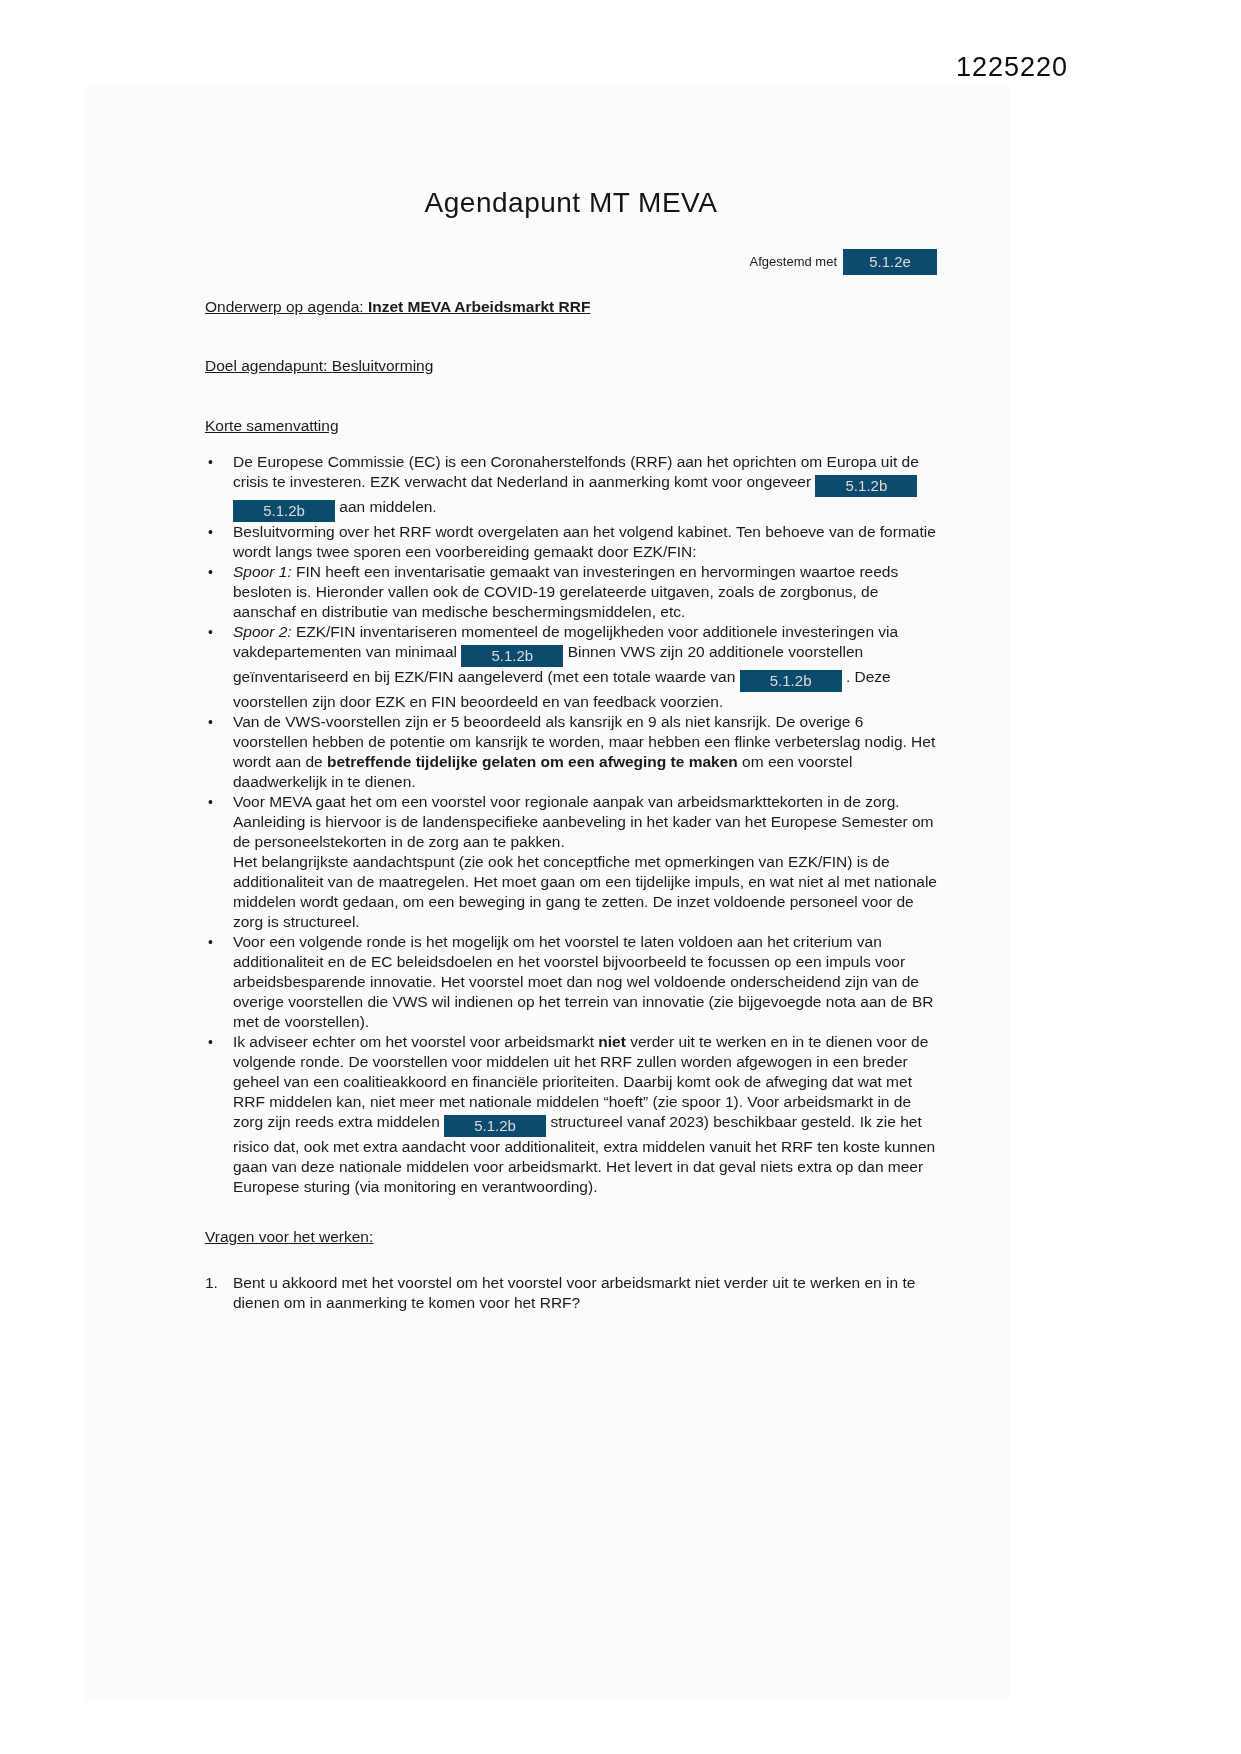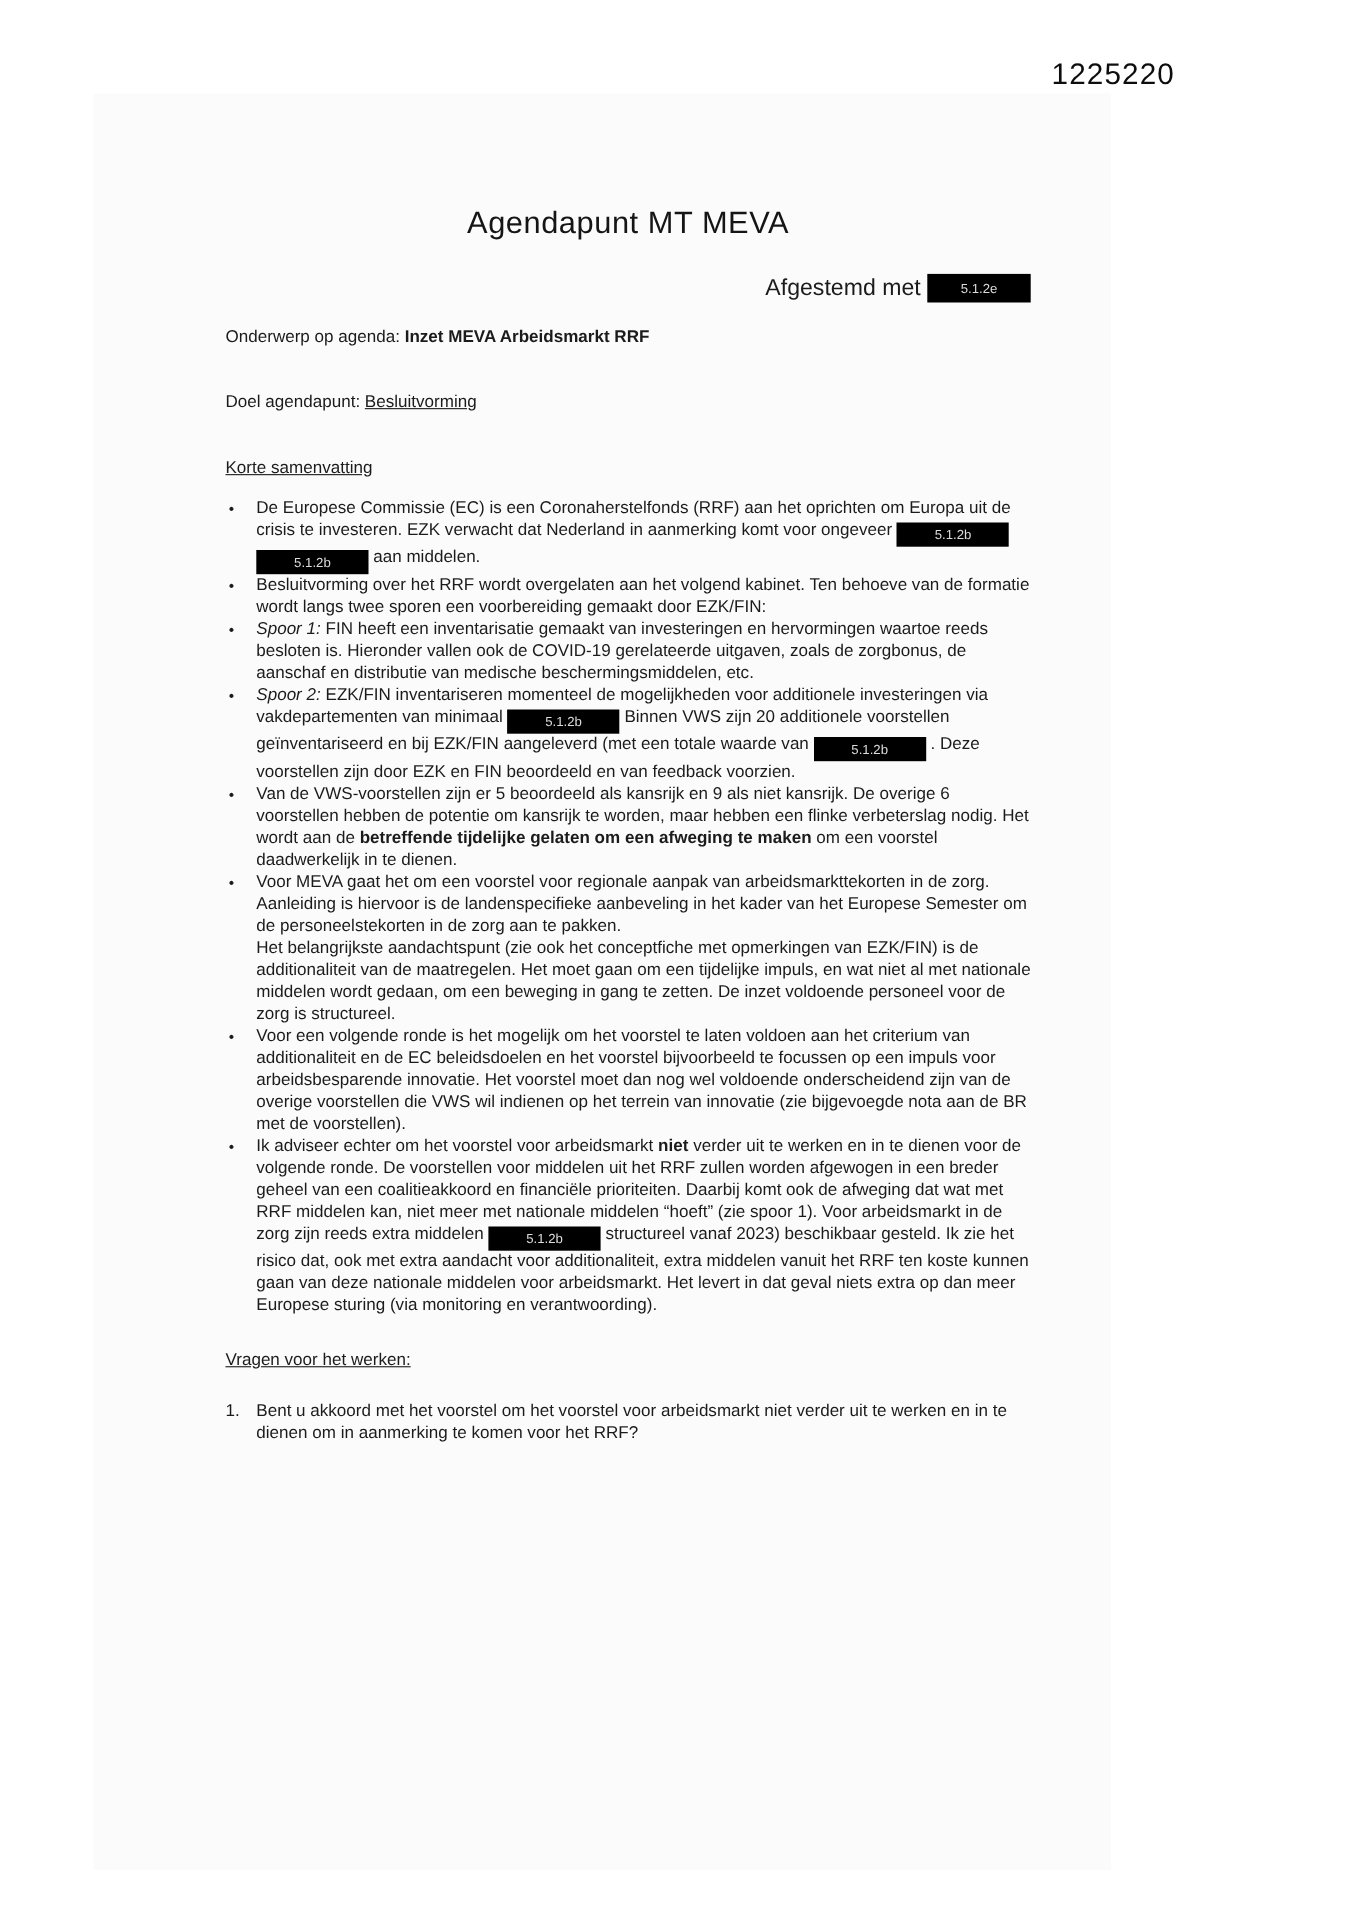--- a/index.html
+++ b/index.html
@@ -5,27 +5,27 @@
   html,body{margin:0;padding:0;}
   body{
     width:1241px;height:1754px;position:relative;background:#ffffff;
     font-family:"Liberation Sans","DejaVu Sans",sans-serif;color:#1b1b1b;
   }
   .scan-tint{position:absolute;left:85px;top:85px;width:925px;height:1615px;background:#fbfbfb;}
   .doc-number{position:absolute;top:52px;left:956px;font-size:27px;letter-spacing:1px;color:#0d0d0d;}
   .content{position:absolute;left:205px;top:0;width:732px;font-size:15.5px;line-height:20px;}
   .title{margin:193px 0 0 0;text-align:center;font-size:28px;font-weight:400;color:#151515;letter-spacing:0.5px;}
   .afgestemd-row{margin-top:36px;display:flex;justify-content:flex-end;align-items:center;gap:6px;}
-  .afgestemd-label{font-size:21px;}
+  .afgestemd-label{font-size:13px;}
   .redaction{
-    display:inline-block;background:#000000;color:#dcdcdc;font-size:12px;
+    display:inline-block;background:#0c4a6e;color:#dcdcdc;font-size:15px;
     line-height:16px;padding:5px 0;min-width:94px;text-align:center;vertical-align:-6px;
   }
   .redaction.inline{min-width:70px;padding:3px 16px;vertical-align:-4px;}
-  .meta-line{margin-top:22px;}
+  .meta-line{margin-top:22px;text-decoration:underline;}
   .meta-line.doel{margin-top:39px;}
   .bold{font-weight:bold;}
   .underline{text-decoration:underline;}
   .section-heading{margin-top:40px;font-size:15.5px;font-weight:400;text-decoration:underline;}
   ul.summary{list-style:none;margin:16px 0 0 0;padding:0;}
   ul.summary li{position:relative;padding-left:28px;margin:0;}
   ul.summary li::before{content:"•";position:absolute;left:3px;top:0;font-size:14px;}
   .seg.b{font-weight:bold;}
   .seg.iu{font-style:italic;}
   .questions-heading{margin-top:30px;}

